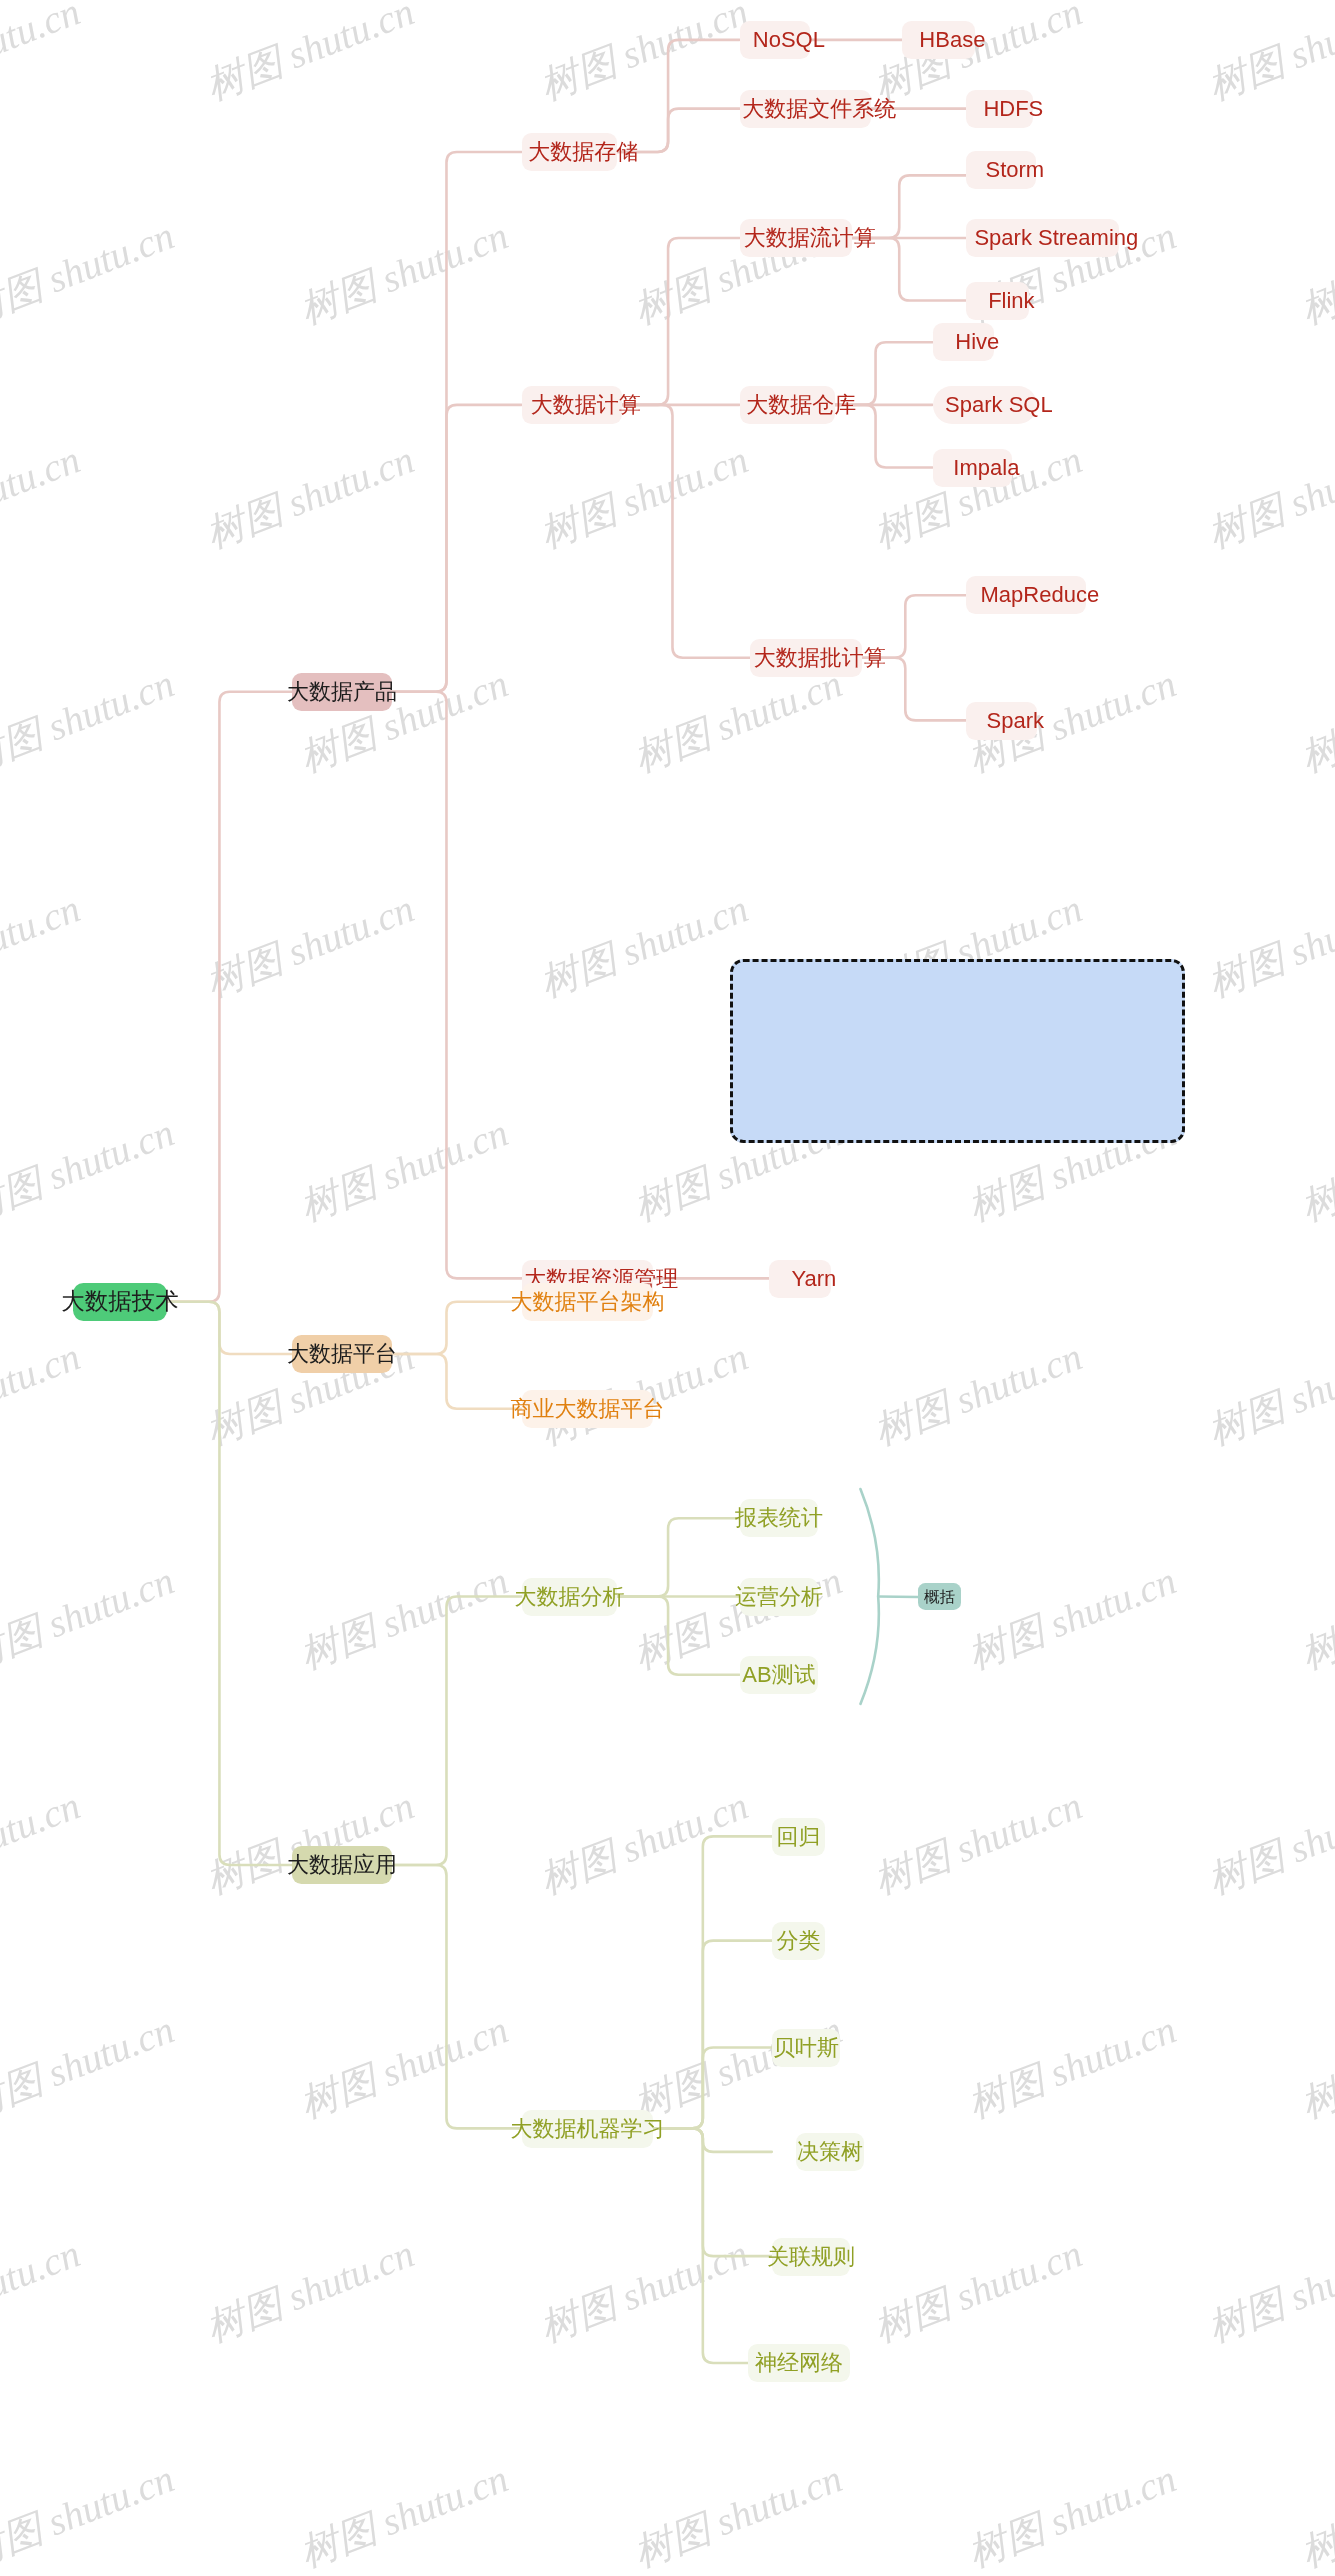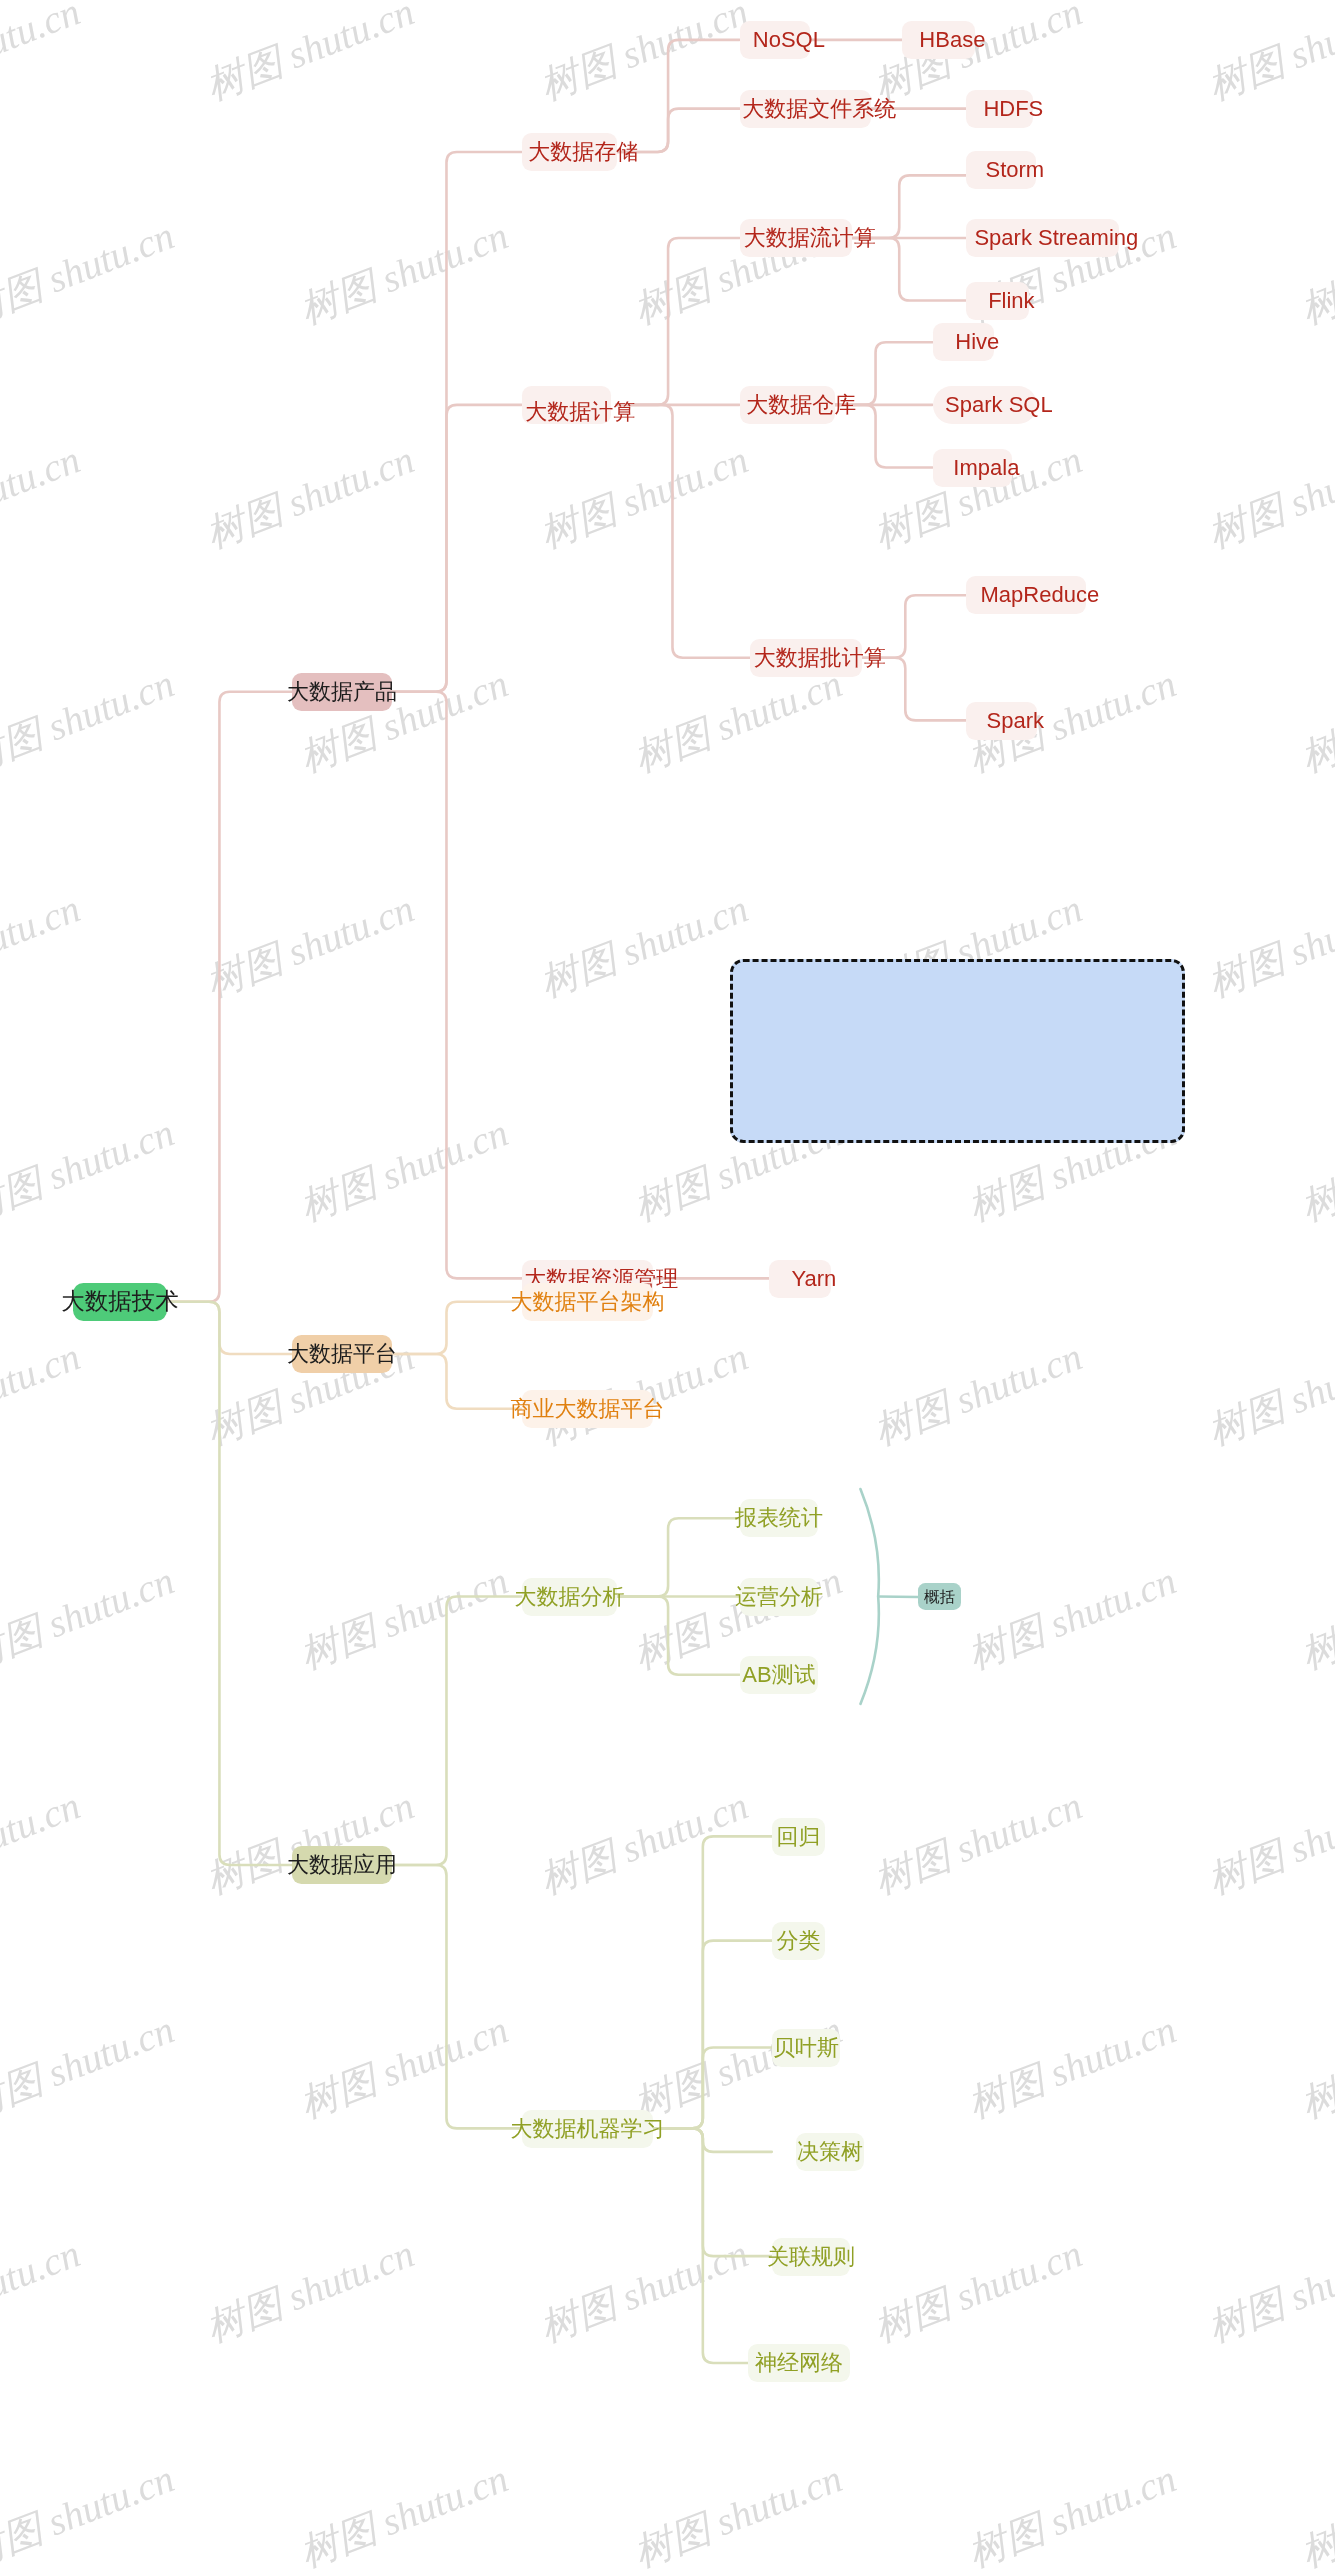--- a/index.html
+++ b/index.html
@@ -238,21 +238,21 @@
       </div>
       <div class="node red" style="left: 902px; top: 21px; width: 73px; height: 38px;">
         <span>HBase</span>
       </div>
       <div class="node red" style="left: 740px; top: 90px; width: 131px; height: 38px;">
         <span>大数据文件系统</span>
       </div>
       <div class="node red" style="left: 966px; top: 90px; width: 67px; height: 38px;">
         <span>HDFS</span>
       </div>
-      <div class="node red" style="left: 522px; top: 386px; width: 89px; height: 38px; align-items: flex-end;">
+      <div class="node red" style="left: 522px; top: 386px; width: 100px; height: 38px;">
         <span>大数据计算</span>
       </div>
       <div class="node red" style="left: 740px; top: 219px; width: 112px; height: 38px;">
         <span>大数据流计算</span>
       </div>
       <div class="node red" style="left: 966px; top: 143px; width: 70px; height: 38px; margin-top: 8px;">
         <span>Storm</span>
       </div>
       <div class="node red" style="left: 966px; top: 219px; width: 153px; height: 38px;">
         <span>Spark Streaming</span>

